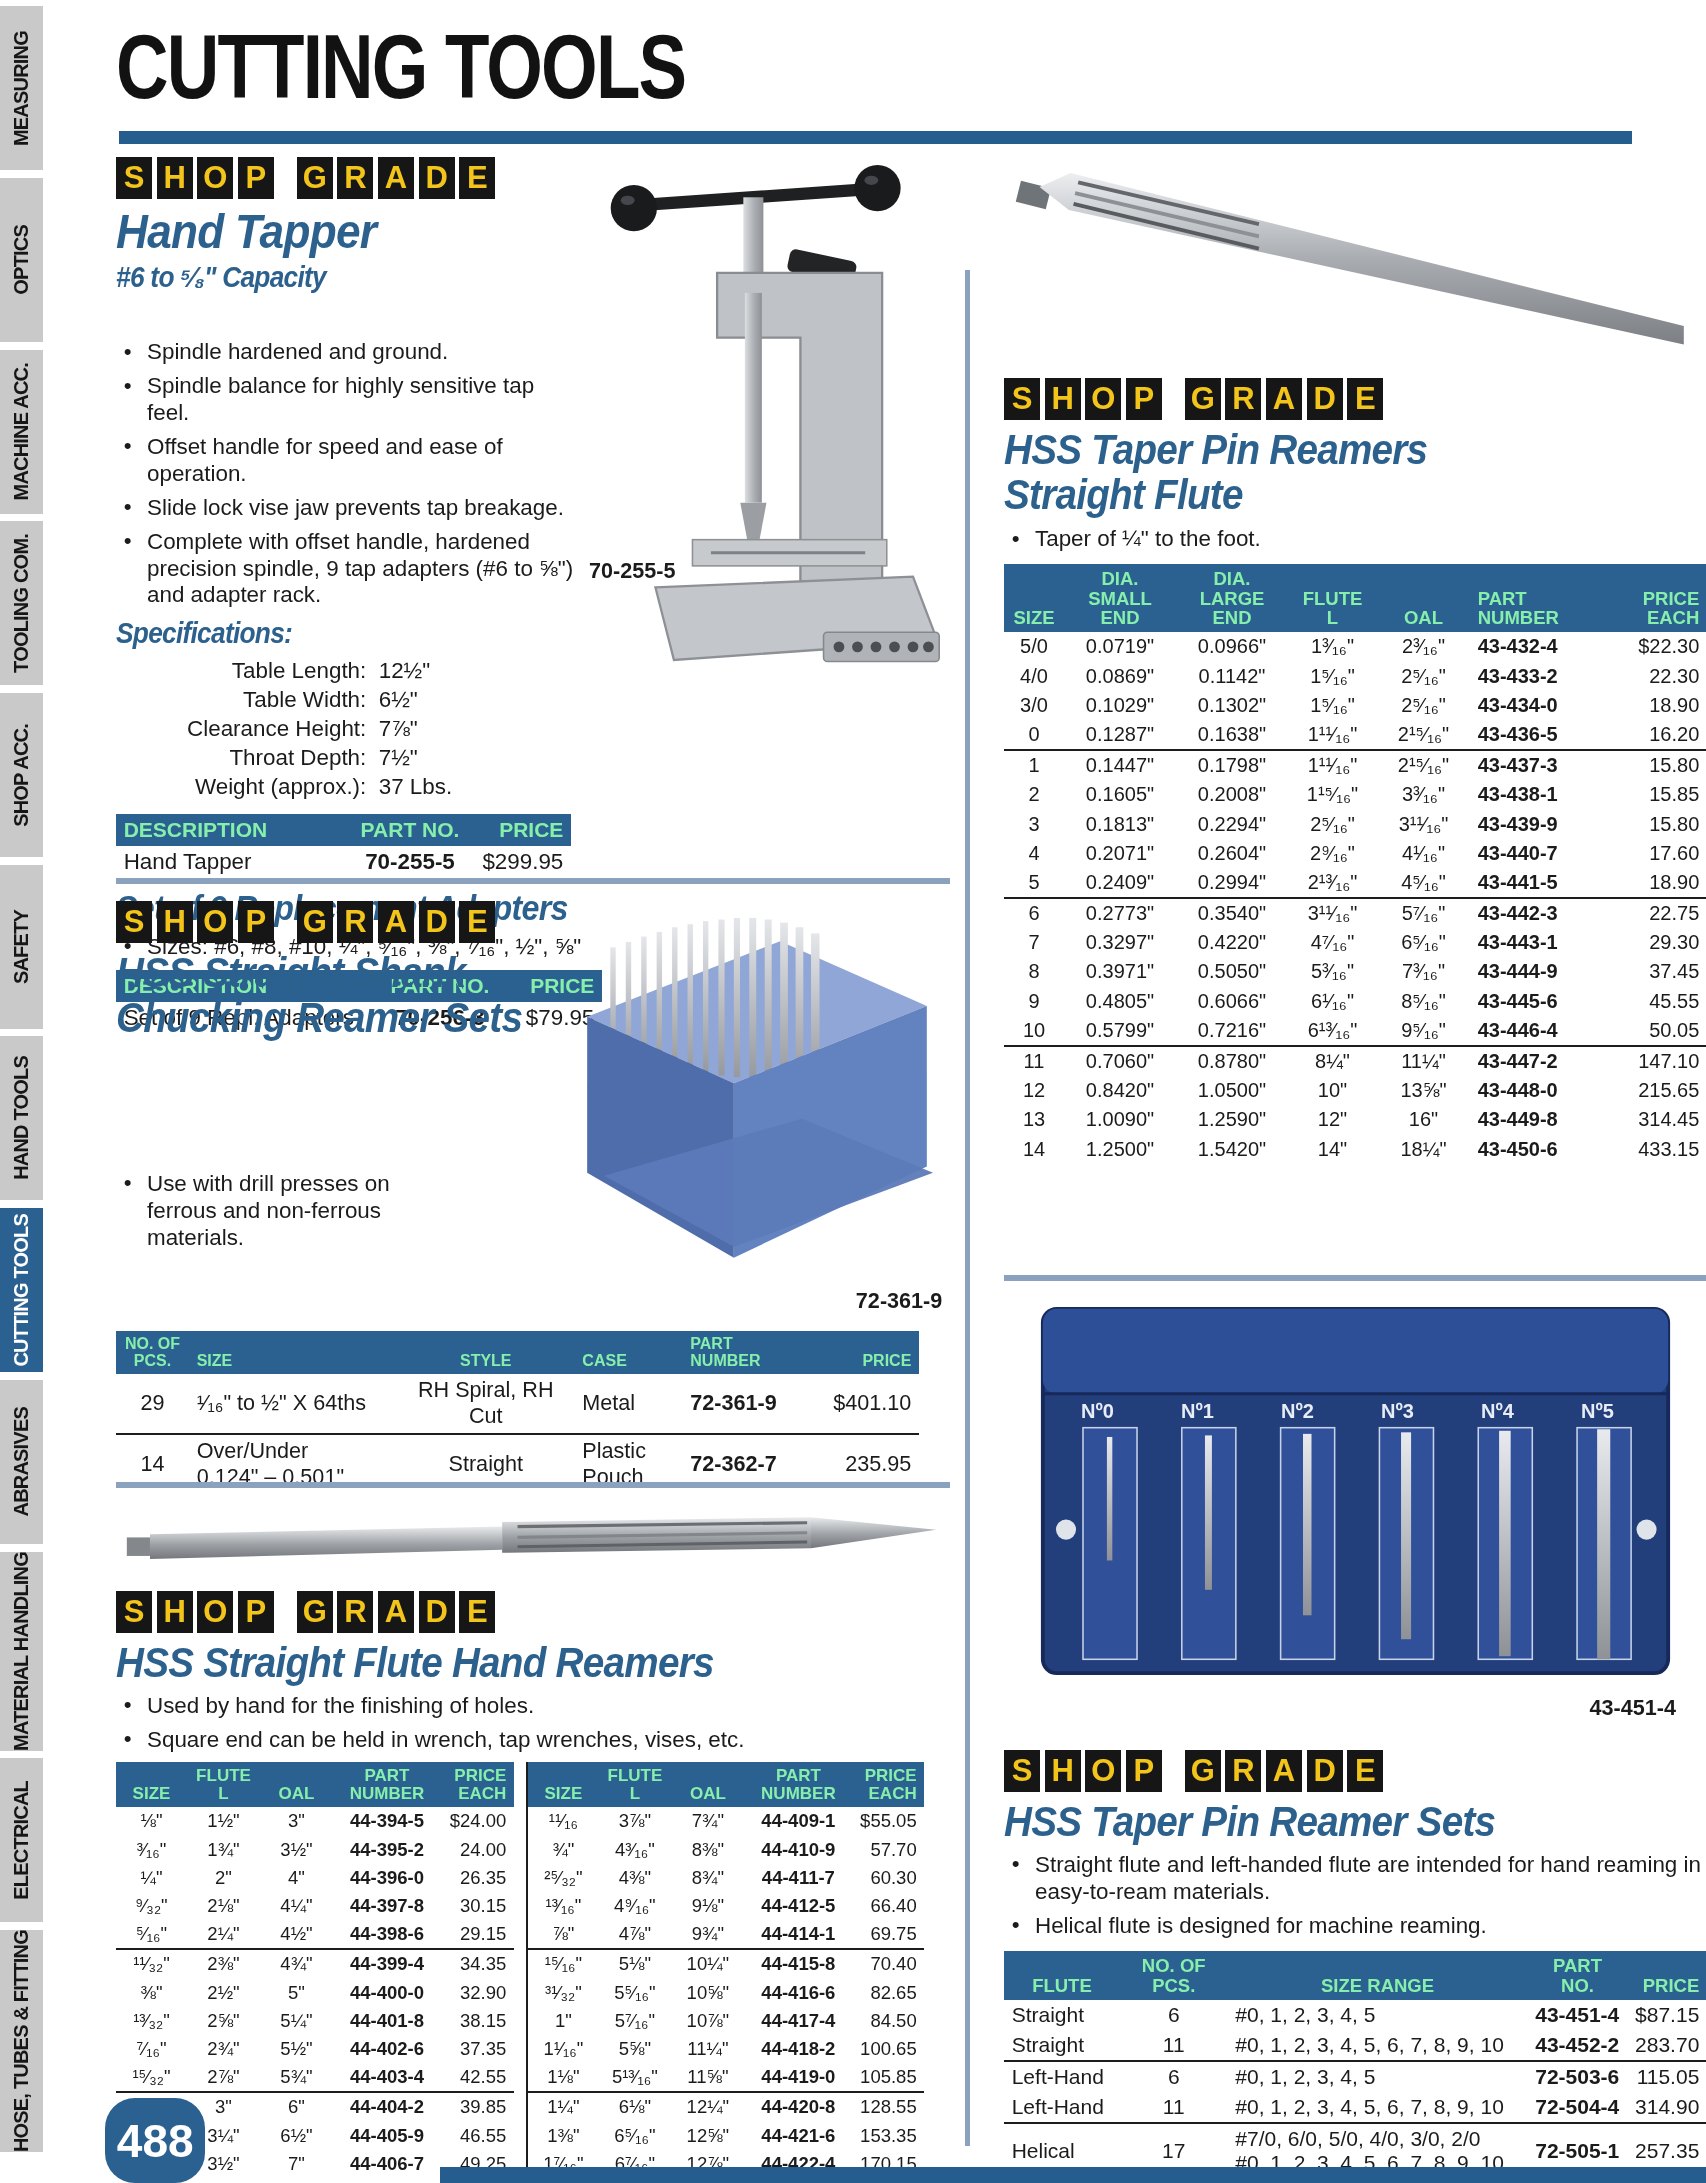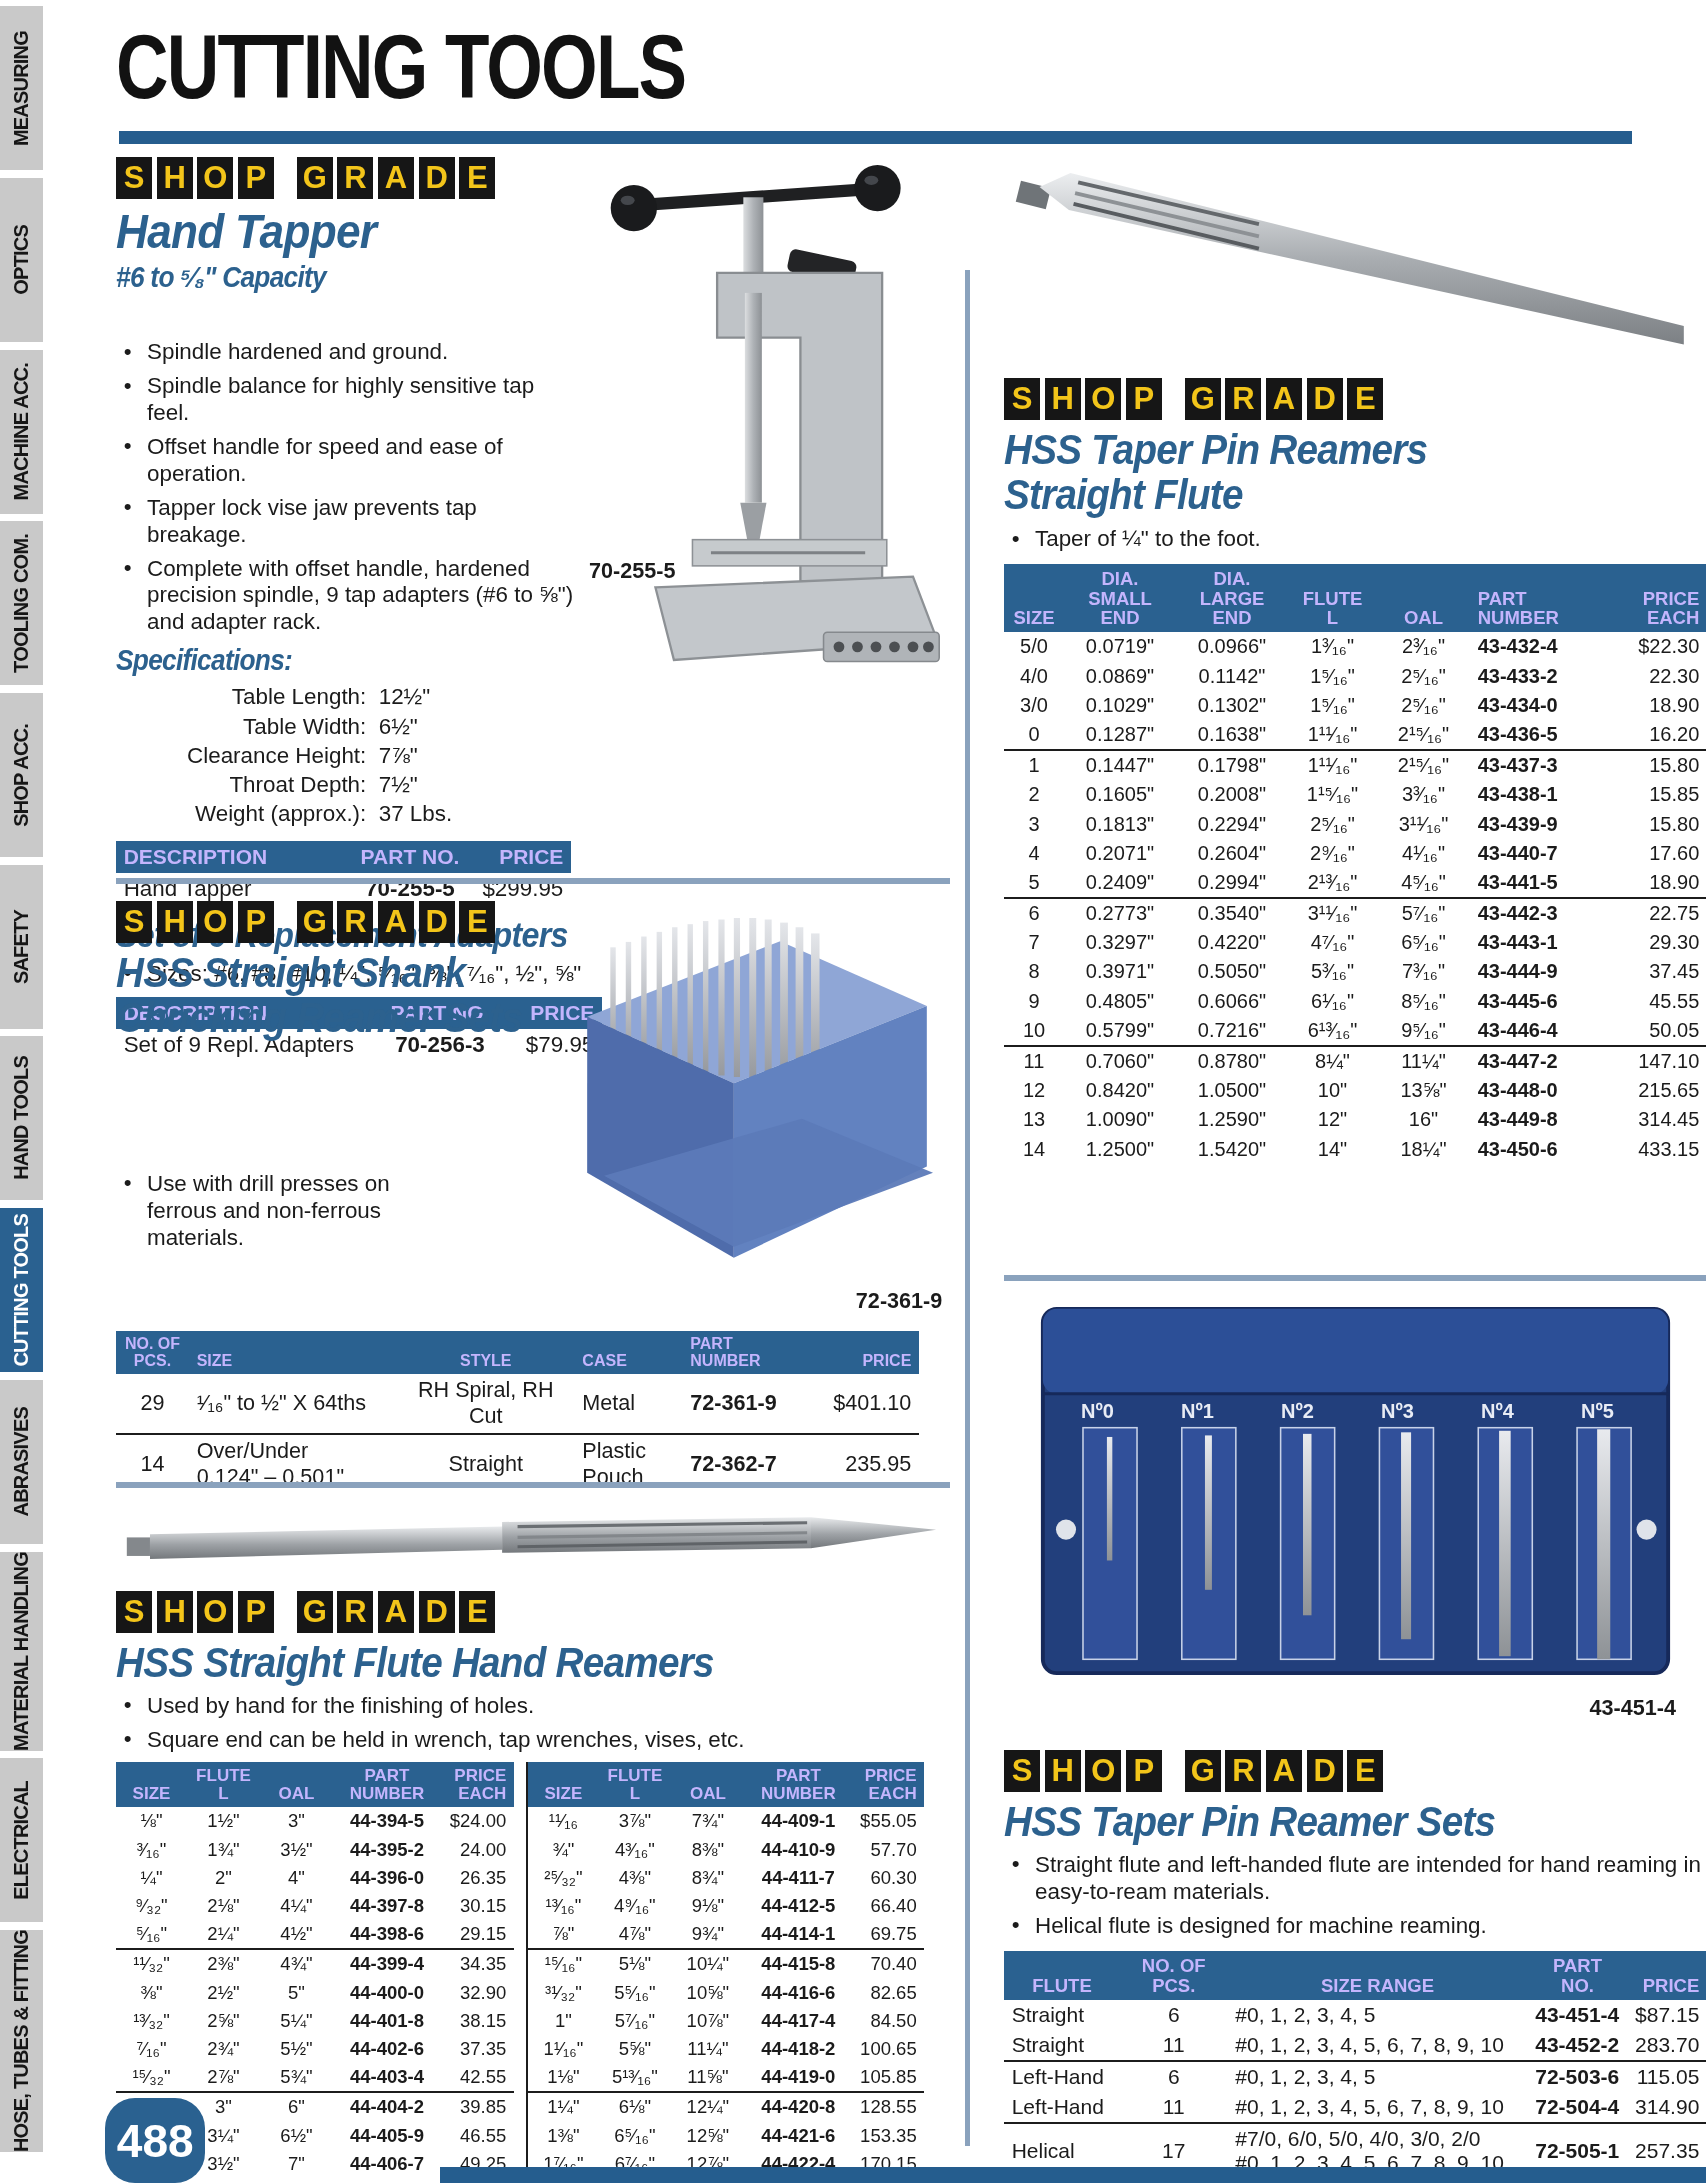--- a/index.html
+++ b/index.html
@@ -40,21 +40,21 @@
   .t-md{font-size:35px; line-height:1.1; margin-top:10.8px;}
   .t-sm{font-size:28.6px; line-height:1.15; margin-top:3.1px;}
   
   ul.bullets{list-style:none; margin:10.8px 0 7.7px 0;}
   ul.bullets li{position:relative; padding-left:31px; font-size:22.4px; line-height:1.2; margin-bottom:7px;}
   ul.bullets li::before{content:"\2022"; position:absolute; left:7.7px; top:-0.8px;}
   .specs{display:grid; grid-template-columns:255px auto; row-gap:3.1px; margin:7.7px 0 14px 7.7px; font-size:22.4px;}
   .specs .lab{text-align:right; padding-right:12.4px;}
   
   table.tbl{border-collapse:collapse;}
-  table.tbl th{background:var(--blue); color:#c4b5fd; font-weight:bold; vertical-align:bottom;
+  table.tbl th{background:var(--blue); color:#86efac; font-weight:bold; vertical-align:bottom;
                white-space:pre-line; line-height:1.05; padding:5.4px 7.7px 4.6px; text-align:center;}
   table.tbl td{white-space:pre-line; padding:3.1px 7.7px; vertical-align:middle;}
   table.tbl .left{text-align:left;} table.tbl .num{text-align:center;}
   table.tbl .price{text-align:right;} table.tbl .part{font-weight:bold;}
   tr.sep td{border-top:2.3px solid #1c1c1c;}
   .small-tbl{width:455px; font-size:22.4px; margin:9.3px 0 4.6px 0;}
   .small-tbl th{font-size:21px;}
   .chuck-tbl{width:803px; font-size:21.6px; margin-top:12.4px;}
   .chuck-tbl th{font-size:16px;}
   .taper-tbl{width:703px; font-size:20px; margin-top:10.8px;}
@@ -185,21 +185,21 @@
         <span class="lb">E</span>
       </div>
     <h2 class="sec-title t-xl">Hand Tapper</h2>
     <div class="sec-title t-sm">#6 to ⁵⁄₈" Capacity</div>
 
     <ul class="bullets" style="width:463px;margin-top:46px;">
 
     <li>Spindle hardened and ground.</li>
         <li>Spindle balance for highly sensitive tap feel.</li>
         <li>Offset handle for speed and ease of operation.</li>
-        <li>Tapper lock vise jaw prevents tap breakage.</li>
+        <li>Slide lock vise jaw prevents tap breakage.</li>
         <li>Complete with offset handle, hardened precision spindle, 9 tap adapters (#6 to ⅝") and adapter rack.</li>
       </ul>
 
     <div class="sec-title t-sm">Specifications:</div>
     <div class="specs">
 
         <div style="display:contents">
           <span class="lab">Table Length:</span>
           <span>12½"</span>
         </div>

